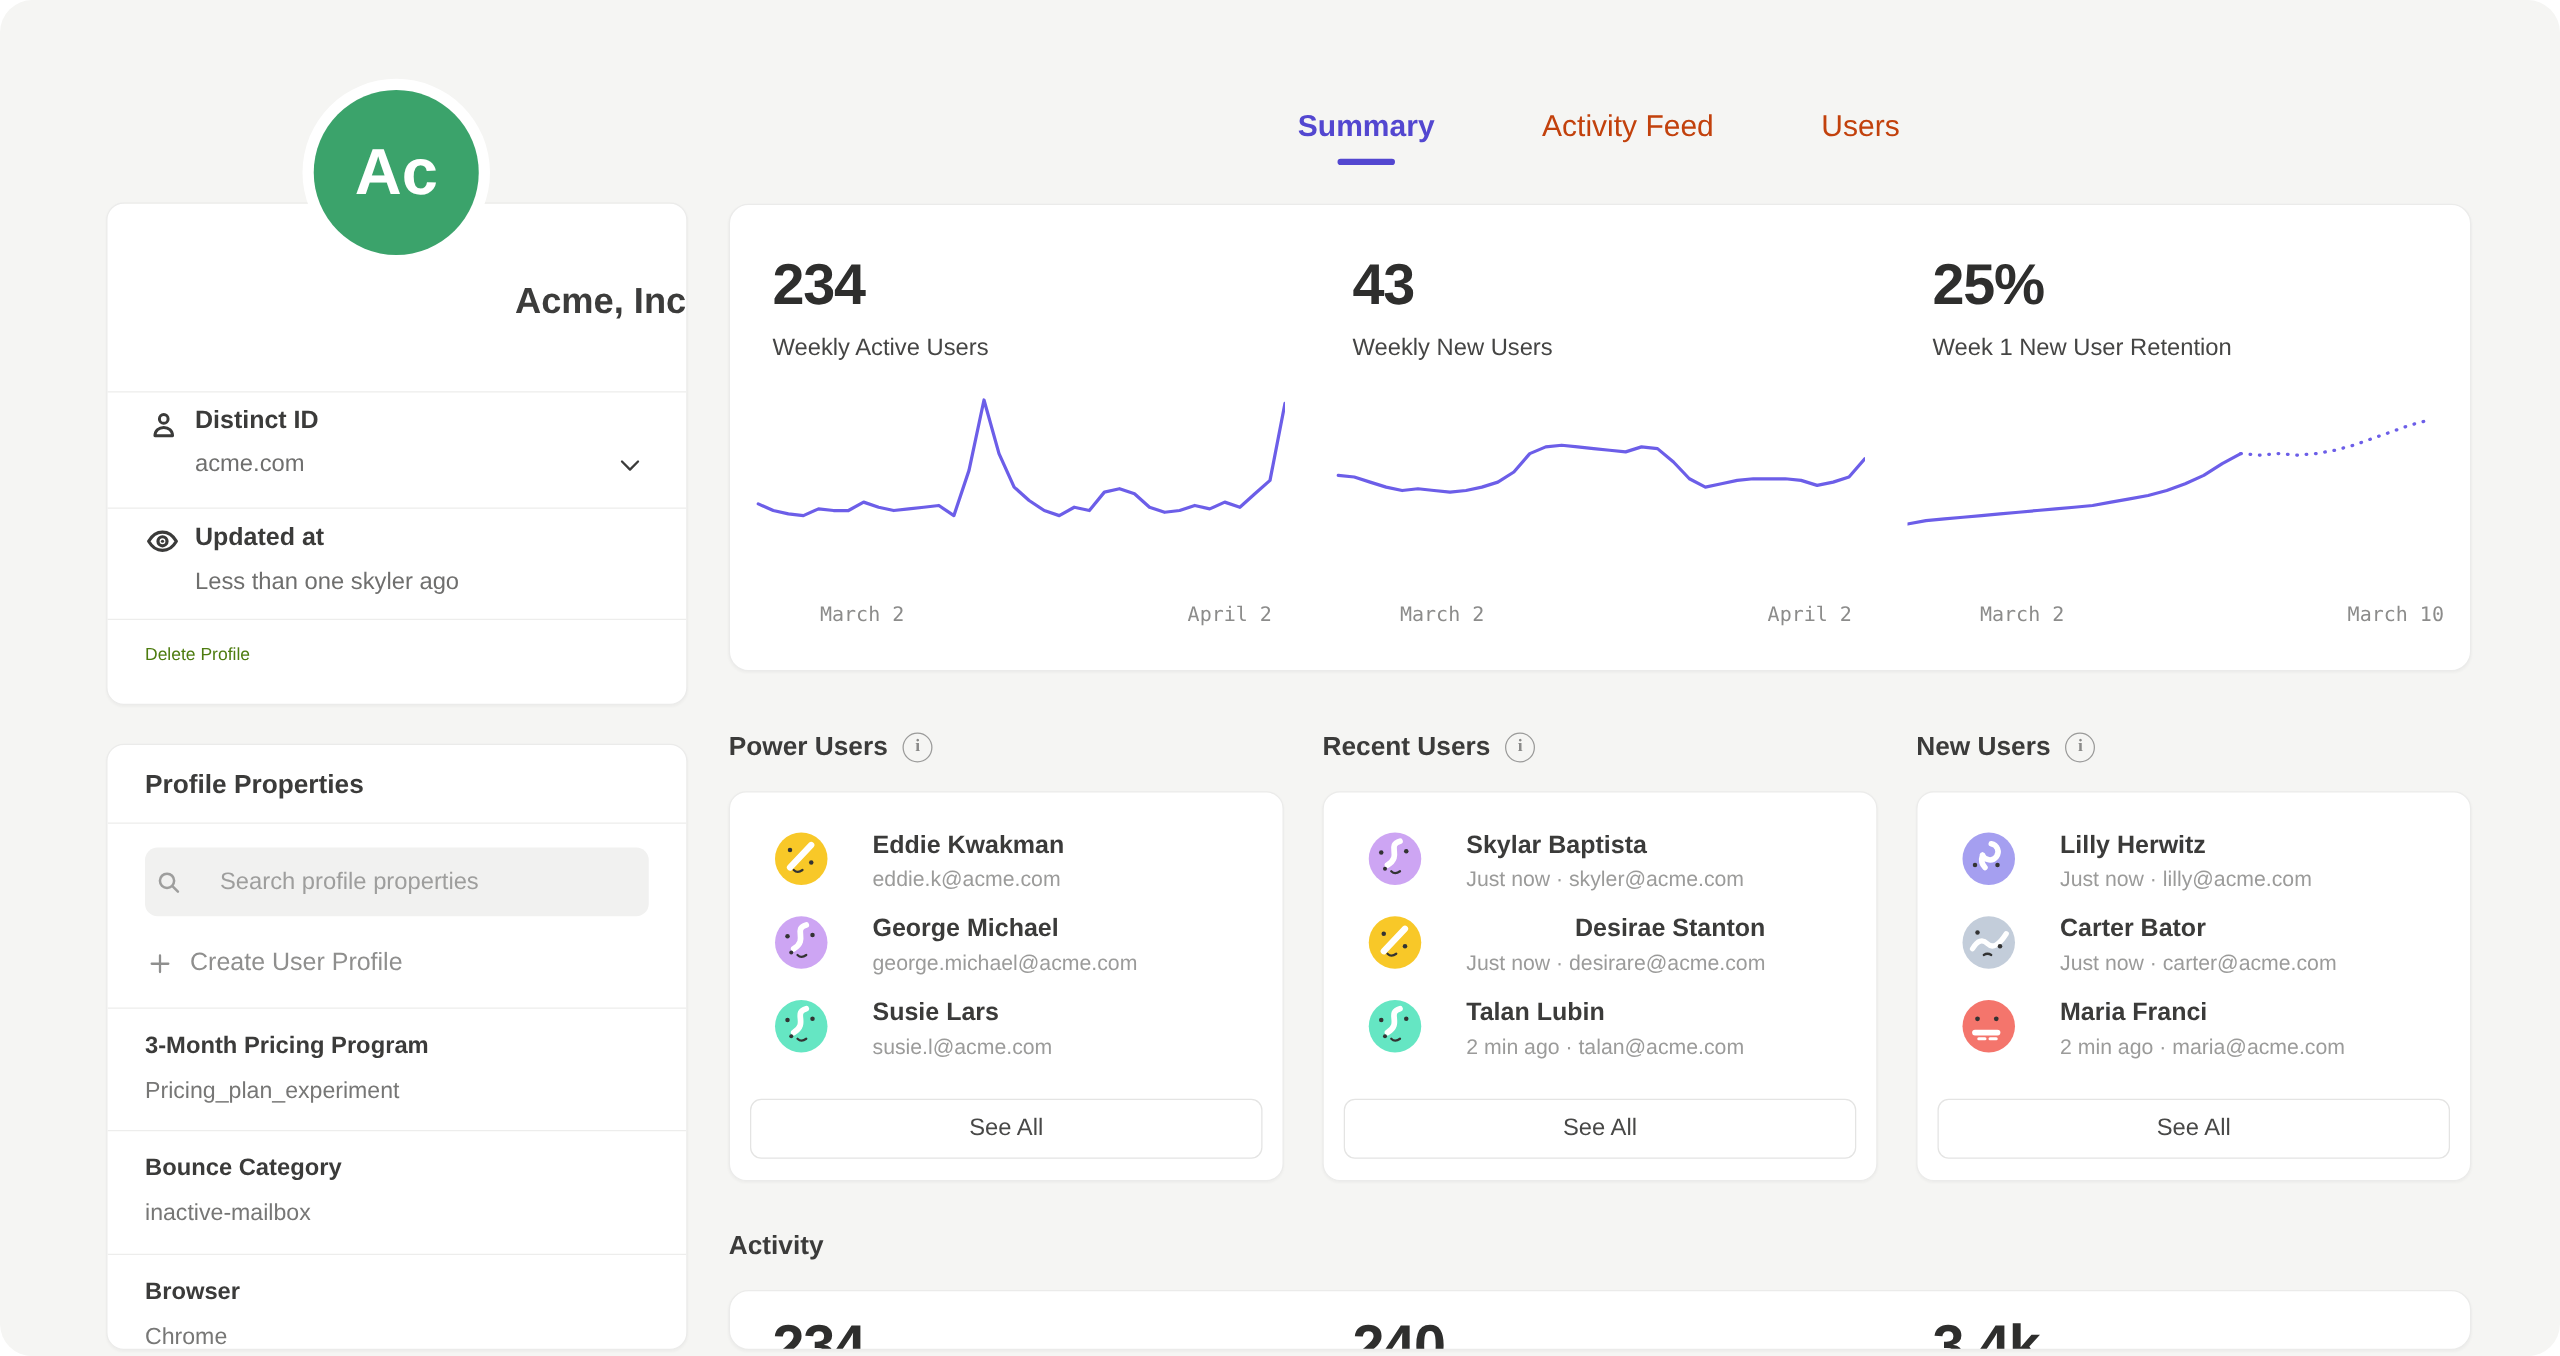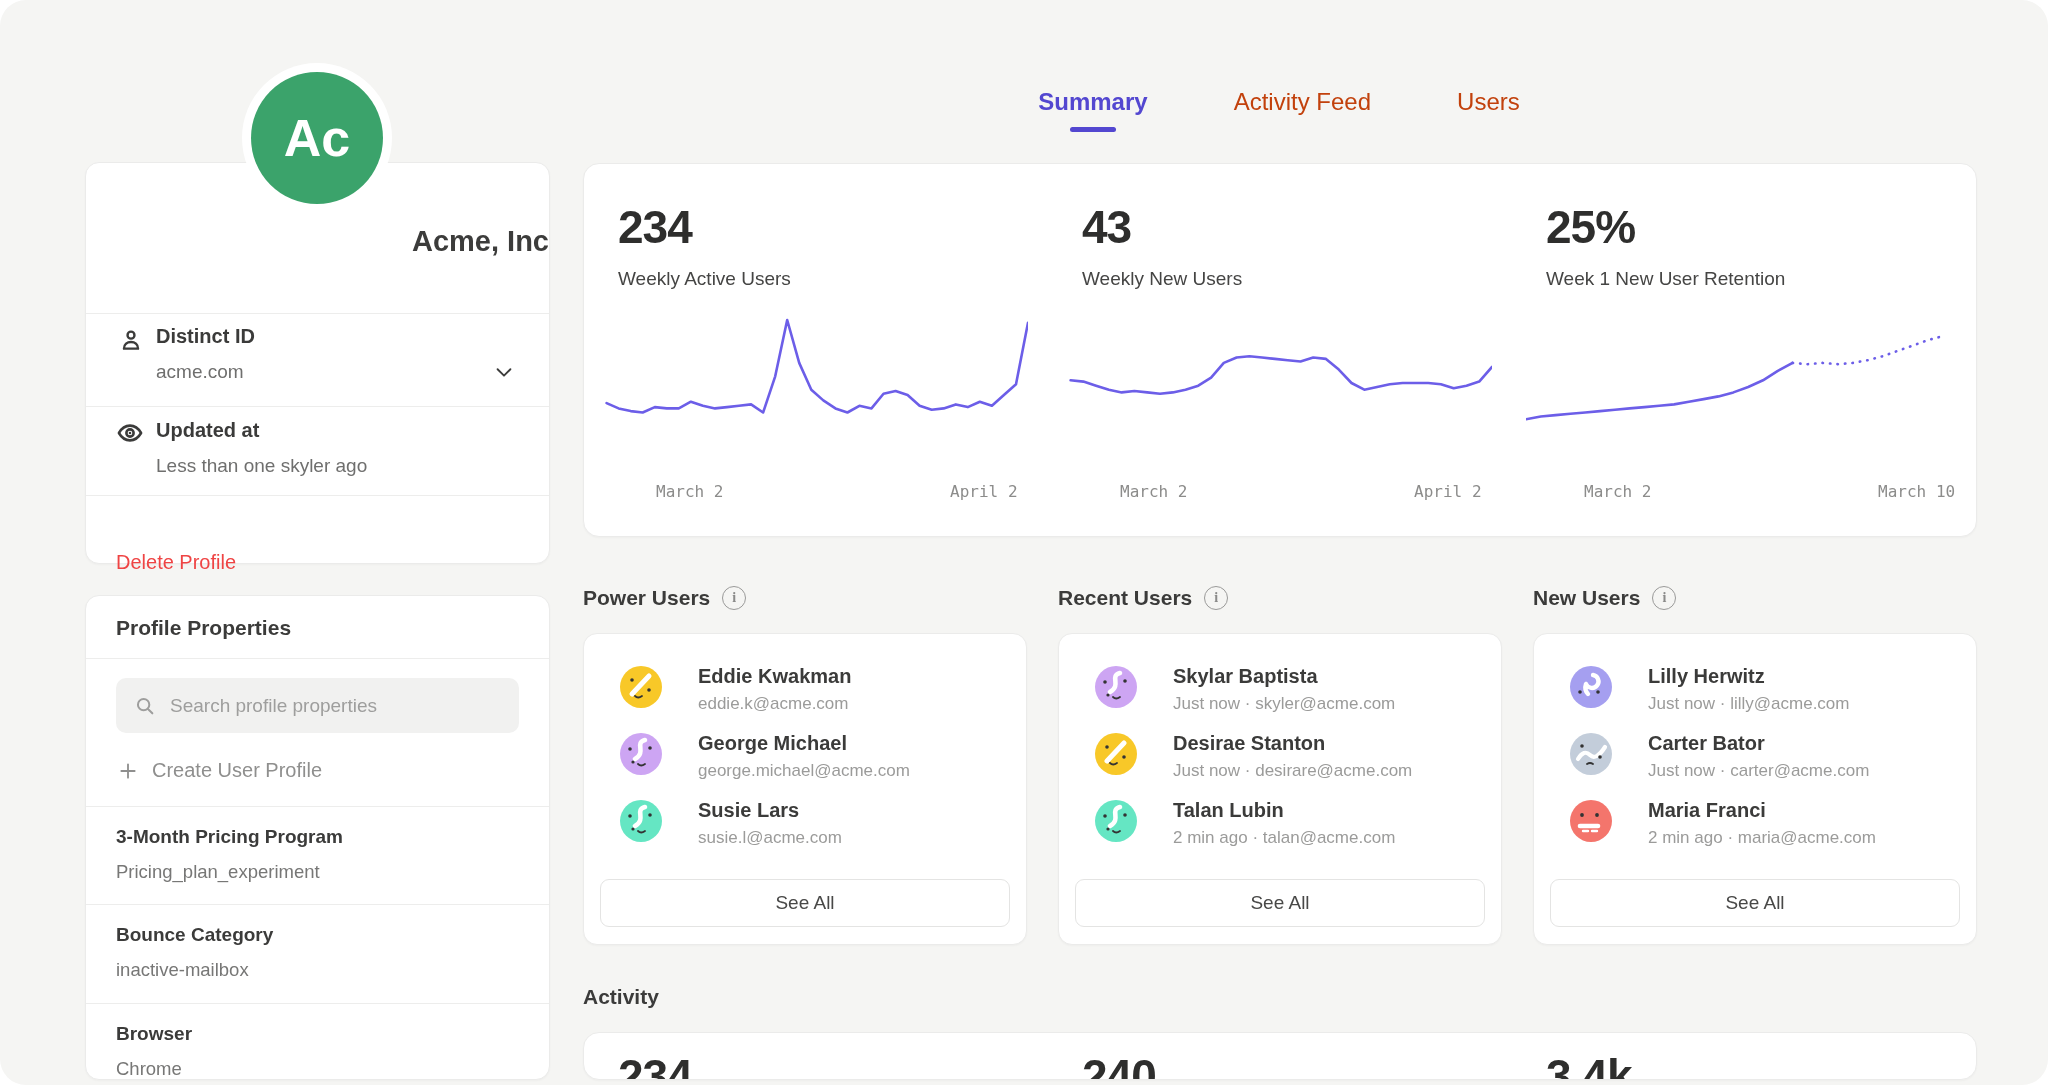--- a/index.html
+++ b/index.html
@@ -7,24 +7,24 @@
   .card{position:absolute;background:#fff;border:1px solid #ebebea;border-radius:14px;box-shadow:0 1px 2px rgba(0,0,0,0.03);}
   .divider{position:absolute;left:0;right:0;height:1px;background:#ededec;}
   
   .org-avatar{position:absolute;left:251px;top:72px;width:132px;height:132px;border-radius:50%;
     display:flex;align-items:center;justify-content:center;color:#fff;font-size:52px;font-weight:700;
     box-shadow:0 0 0 9px #ffffff;z-index:3;}
   .org-name{position:absolute;left:0;right:0;top:62px;text-align:right;font-size:29px;font-weight:700;color:#3c3c3b;}
   .side-row-label{font-size:20px;font-weight:700;color:#3b3b3a;}
   .side-row-value{font-size:19px;color:#6f6f6e;}
   .icon-stroke{stroke:#3b3b3a;fill:none;stroke-width:2.2;stroke-linecap:round;stroke-linejoin:round;}
-  .muted-btn{font-size:20px;color:#ef4444;cursor:pointer;margin-top:36px;}
+  .muted-btn{font-size:14px;color:#4d7c0f;cursor:pointer;}
   .panel-title{font-size:21px;font-weight:700;color:#3b3b3a;}
   .search-box{position:absolute;left:30px;top:82px;width:403px;height:55px;background:#f1f1f0;border-radius:10px;
-    display:flex;align-items:center;gap:12px;padding:0 18px;box-sizing:border-box;}
+    display:flex;align-items:center;gap:28px;padding:0 8px;box-sizing:border-box;}
   .search-box input{border:none;outline:none;background:transparent;font-size:19px;color:#3b3b3a;width:100%;
     font-family:"Liberation Sans",sans-serif;}
   .search-box input::placeholder{color:#9e9e9d;}
   .create-row{position:absolute;left:32px;top:163px;display:flex;align-items:center;gap:14px;color:#8f8f8e;font-size:20px;cursor:pointer;}
   .prop-name{font-size:19px;font-weight:700;color:#3b3b3a;}
   .prop-value{font-size:18.5px;color:#777776;}
   
   .tabs{position:absolute;left:583px;top:88px;width:1392px;display:flex;justify-content:center;gap:86px;}
   .tab{font-size:24px;color:#c2410c;cursor:pointer;position:relative;padding-bottom:16px;}
   .tab.active{color:#5347d0;font-weight:700;}
@@ -252,21 +252,21 @@
             <circle cx="29" cy="14" r="1.8" fill="#333"></circle>
             <circle cx="12" cy="28" r="1.6" fill="#333"></circle>
             <path d="M17 30 Q20 33 24 30" stroke="#333" stroke-width="1.8" fill="none" stroke-linecap="round"></path>
           </svg>
         </span>
       <span>
           <div class="u-name">Skylar Baptista</div>
       <div class="u-sub">Just now · skyler@acme.com</div>
         </span>
     </div>
-    <div class="user-row" style="top:99px;">
+    <div class="user-row" style="top:99px;text-align:right;">
       <span class="u-avatar" style="background: rgb(248, 200, 40);">
           <svg width="40" height="40" viewBox="0 0 40 40">
             <path d="M28 9 L11 27" stroke="#fff" stroke-width="5" stroke-linecap="round" fill="none"></path>
             <circle cx="11" cy="13" r="1.8" fill="#333"></circle>
             <circle cx="28" cy="23" r="1.8" fill="#333"></circle>
             <path d="M14 29 Q17 32 21 29" stroke="#333" stroke-width="1.8" fill="none" stroke-linecap="round"></path>
           </svg>
         </span>
       <span>
           <div class="u-name">Desirae Stanton</div>

